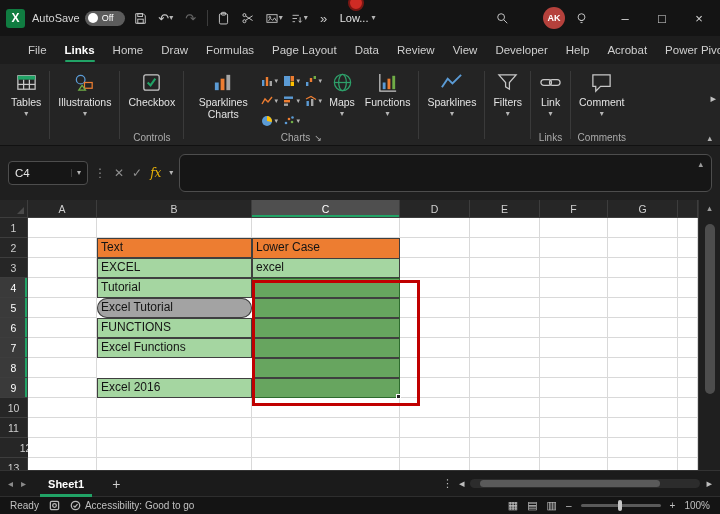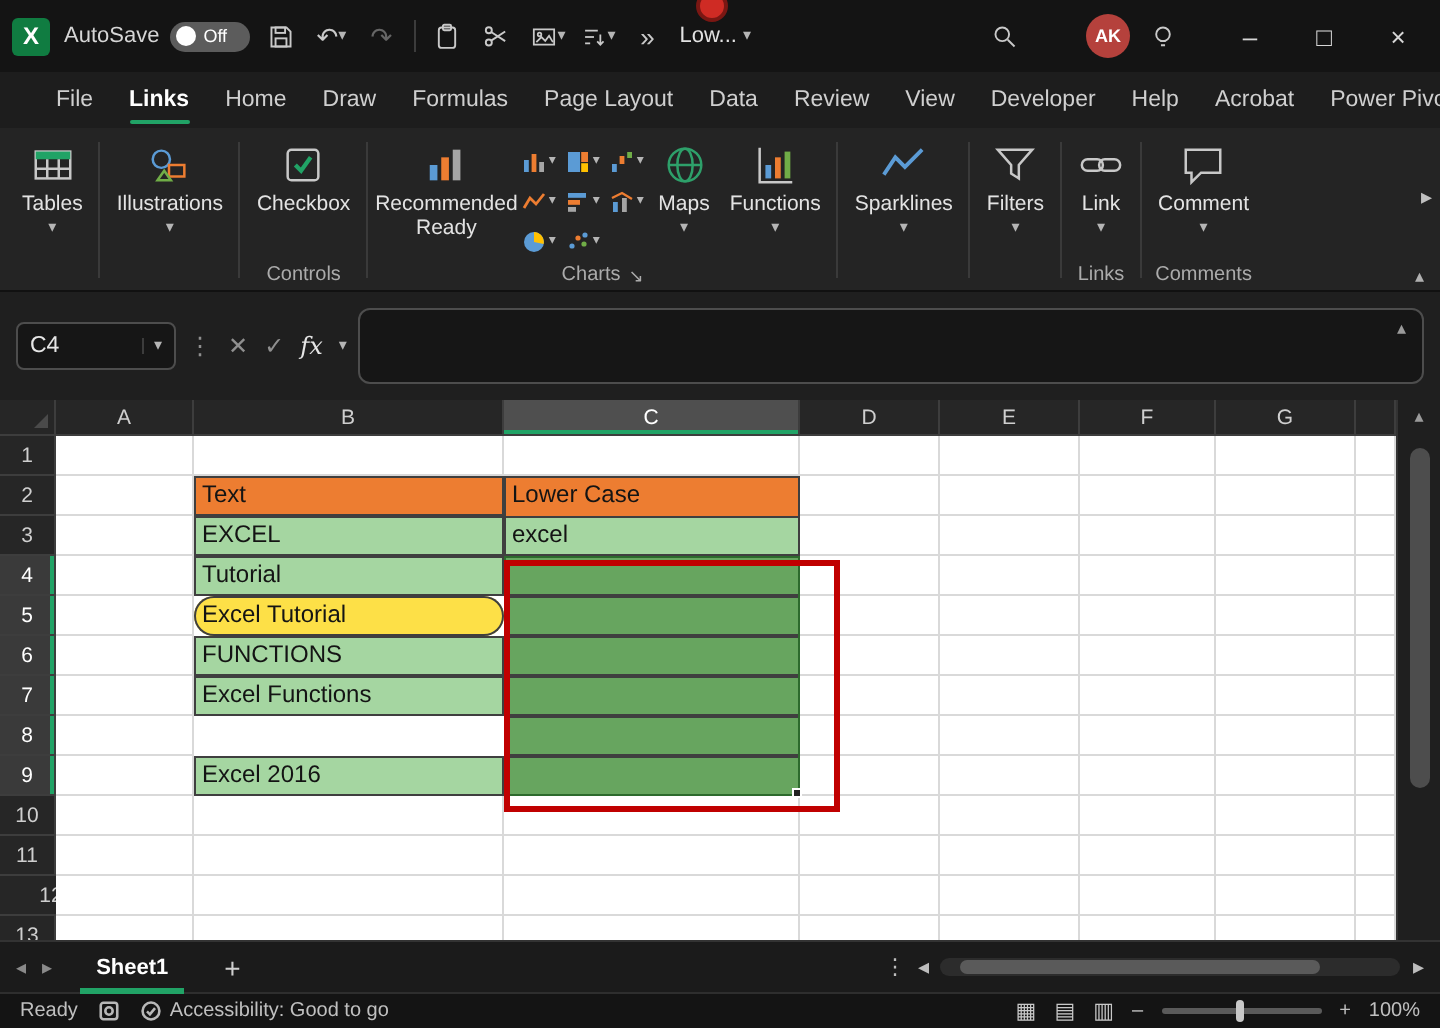--- a/index.html
+++ b/index.html
@@ -60,21 +60,21 @@
   .ribbon-expand { position:absolute; right:4px; top:28px; color:#c0c0c0; font-size:11px; }
   .ribbon-collapse { position:absolute; right:8px; bottom:2px; color:#b0b0b0; font-size:9px; }
 
   
   .formulabar { height:54px; background:#1f1f1f; display:flex; align-items:center; padding:0 8px;
     gap:6px; flex:0 0 54px; }
   .namebox { width:80px; height:24px; background:#161616; border:1px solid #4d4d4d; border-radius:4px;
     display:flex; align-items:center; padding:0 6px; color:#e6e6e6; font-size:11.5px; gap:6px; }
   .namebox .nb-caret { margin-left:auto; border-left:1px solid #3c3c3c; padding-left:5px; }
   .fx-btns { display:flex; align-items:center; gap:8px; color:#8f8f8f; font-size:12px; }
-  .fx { font-family:"DejaVu Serif", serif; font-style:italic; color:#e5e5e5; }
+  .fx { font-family:"DejaVu Serif", serif; font-style:italic; color:#eab308; }
   .formula-input { flex:1; height:38px; background:#161616; border:1px solid #4d4d4d; border-radius:6px;
     display:flex; align-items:center; color:#e6e6e6; font-size:12px; padding:0 8px; position:relative; }
   .formula-input .expand { position:absolute; right:8px; top:4px; color:#9a9a9a; font-size:9px; }
 
   
   .gridwrap { height:270px; display:flex; flex:0 0 270px; }
   .sheet { position:relative; width:698px; height:270px; background:#fff; overflow:hidden; }
   .sheet > div { position:absolute; }
   .corner { background:#262626; border-right:1px solid #3d3d3d; border-bottom:1px solid #3d3d3d; }
   .corner::after { content:""; position:absolute; right:3px; bottom:3px; width:0; height:0;
@@ -285,21 +285,21 @@
     <div class="rdiv"></div>
 
     <div class="rgroup">
       <div class="rgroup-content">
         <div class="bigbtn" style="width:72px">
           <svg viewBox="0 0 24 24">
               <rect x="3" y="12" width="4" height="8" fill="#5b9bd5" stroke="none"></rect>
               <rect x="9" y="8" width="4" height="12" fill="#ed7d31" stroke="none"></rect>
               <rect x="15" y="4" width="4" height="16" fill="#a5a5a5" stroke="none"></rect>
             </svg>
-          <span>Recommended Ready</span>
+          <span>Sparklines Charts</span>
         </div>
         <div class="minigrid">
           <span class="mini">
               <svg viewBox="0 0 12 12">
                 <rect x="1" y="5" width="2.4" height="6" fill="#5b9bd5"></rect>
                 <rect x="4.8" y="2" width="2.4" height="9" fill="#ed7d31"></rect>
                 <rect x="8.6" y="6" width="2.4" height="5" fill="#a5a5a5"></rect>
               </svg>
               <span class="caret">▾</span>
             </span>
@@ -505,21 +505,21 @@
         <div class="cell" style="left: 28px; top: 78px; width: 69px; height: 20px;"></div>
         <div class="cell filled" style="left: 97px; top: 78px; width: 155px; height: 20px; background: rgb(165, 214, 161);">Tutorial</div>
         <div class="cell filled" style="left: 252px; top: 78px; width: 148px; height: 20px; background: rgb(103, 165, 95);"></div>
         <div class="cell" style="left: 400px; top: 78px; width: 70px; height: 20px;"></div>
         <div class="cell" style="left: 470px; top: 78px; width: 70px; height: 20px;"></div>
         <div class="cell" style="left: 540px; top: 78px; width: 68px; height: 20px;"></div>
         <div class="cell" style="left: 608px; top: 78px; width: 70px; height: 20px;"></div>
         <div class="cell" style="left: 678px; top: 78px; width: 20px; height: 20px;"></div>
         <div class="row-header hl" style="left: 0px; top: 98px; width: 28px; height: 20px;">5</div>
         <div class="cell" style="left: 28px; top: 98px; width: 69px; height: 20px;"></div>
-        <div class="cell filled" style="left: 97px; top: 98px; width: 155px; height: 20px; background: #fde047; border-radius: 10px;">Excel Tutorial</div>
+        <div class="cell filled" style="left: 97px; top: 98px; width: 155px; height: 20px; background: #a3a3a3; border-radius: 10px;">Excel Tutorial</div>
         <div class="cell filled" style="left: 252px; top: 98px; width: 148px; height: 20px; background: rgb(103, 165, 95);"></div>
         <div class="cell" style="left: 400px; top: 98px; width: 70px; height: 20px;"></div>
         <div class="cell" style="left: 470px; top: 98px; width: 70px; height: 20px;"></div>
         <div class="cell" style="left: 540px; top: 98px; width: 68px; height: 20px;"></div>
         <div class="cell" style="left: 608px; top: 98px; width: 70px; height: 20px;"></div>
         <div class="cell" style="left: 678px; top: 98px; width: 20px; height: 20px;"></div>
         <div class="row-header hl" style="left: 0px; top: 118px; width: 28px; height: 20px;">6</div>
         <div class="cell" style="left: 28px; top: 118px; width: 69px; height: 20px;"></div>
         <div class="cell filled" style="left: 97px; top: 118px; width: 155px; height: 20px; background: rgb(165, 214, 161);">FUNCTIONS</div>
         <div class="cell filled" style="left: 252px; top: 118px; width: 148px; height: 20px; background: rgb(103, 165, 95);"></div>

